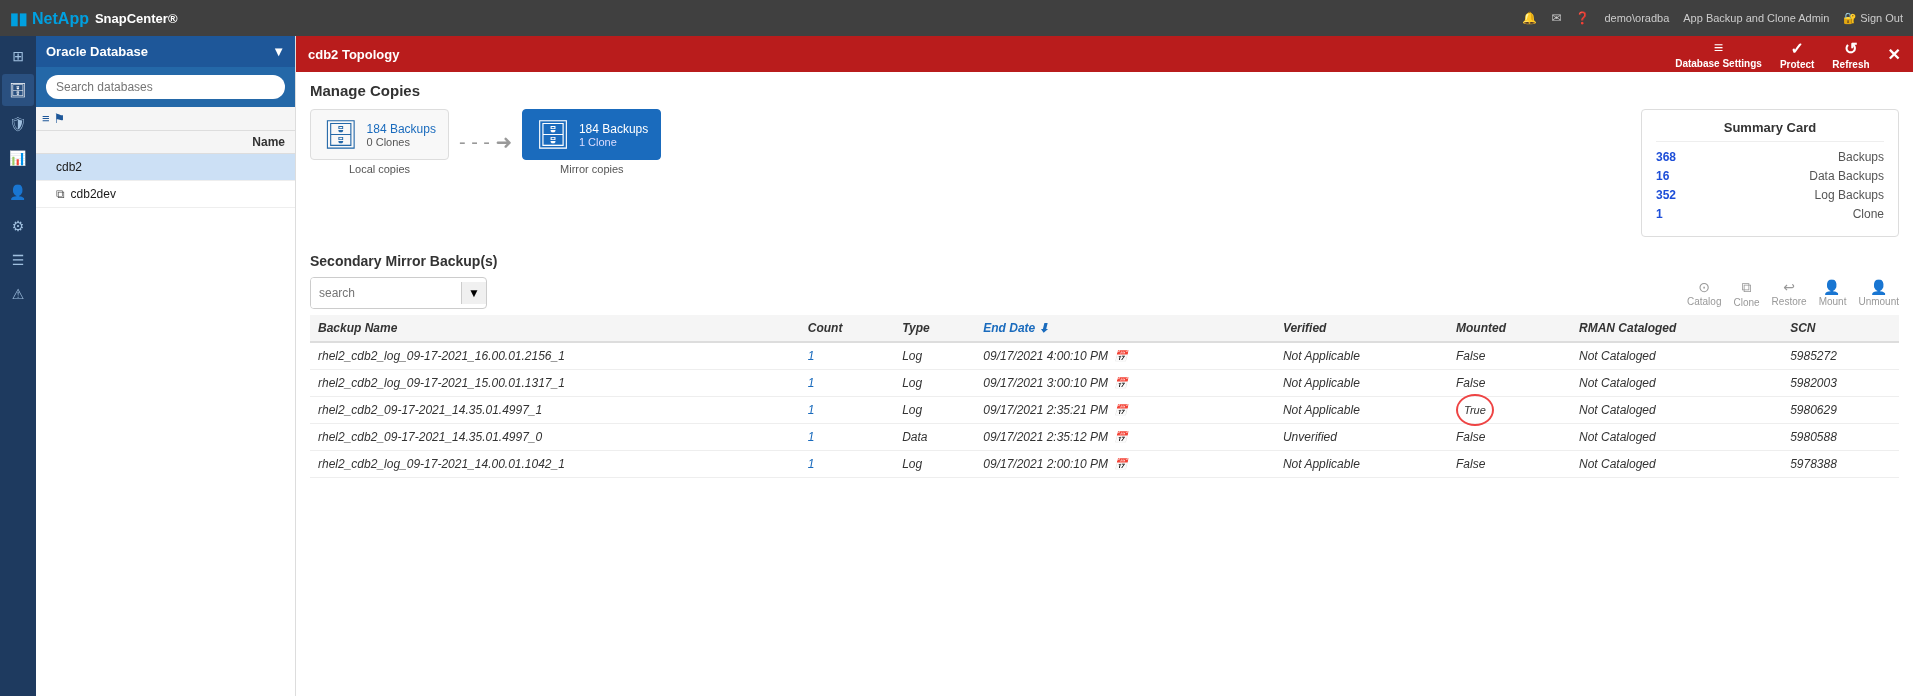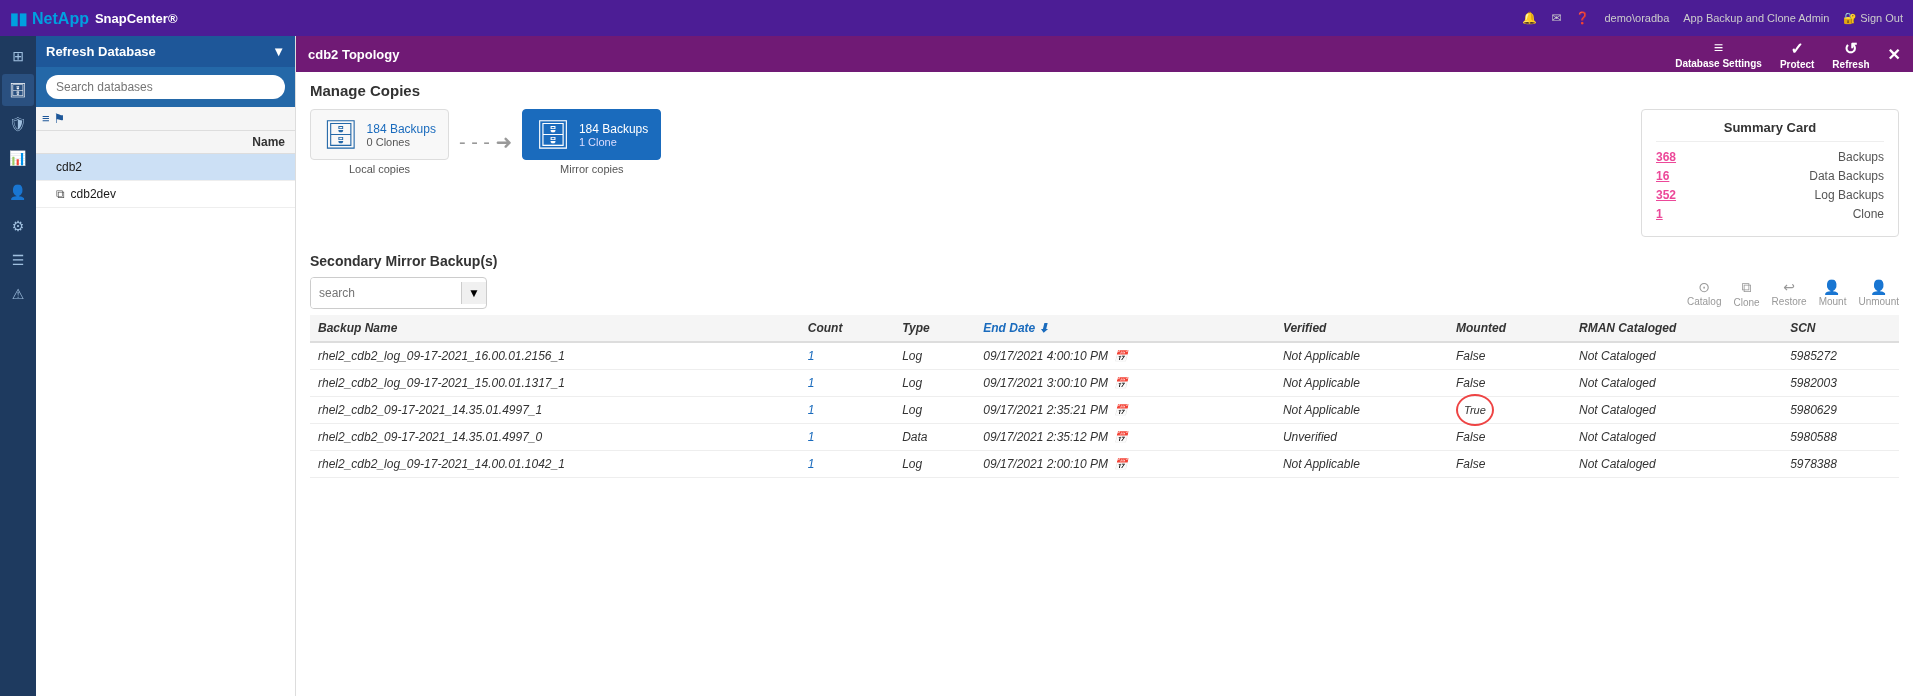--- a/index.html
+++ b/index.html
@@ -1,20 +1,20 @@
 <!DOCTYPE html>
 <html><head>
   <meta charset="utf-8">
   <style>
     * { box-sizing: border-box; margin: 0; padding: 0; }
     body { font-family: Arial, sans-serif; font-size: 12px; background: #f0f0f0; overflow: hidden; }
 
     
     .topbar {
-      background: #4c1d95;
+      background: #404040;
       height: 36px;
       display: flex;
       align-items: center;
       padding: 0 10px;
       color: #fff;
       justify-content: space-between;
     }
     .topbar-left { display: flex; align-items: center; gap: 8px; }
     .topbar-logo { display: flex; align-items: center; gap: 6px; font-size: 13px; font-weight: bold; }
     .netapp-icon { color: #00a0e0; font-size: 16px; }
@@ -108,21 +108,21 @@
     .sidebar-item-icon { color: #555; font-size: 12px; }
 
     
     .content-area {
       flex: 1;
       display: flex;
       flex-direction: column;
       overflow: hidden;
     }
     .content-topbar {
-      background: #701a75;
+      background: #b91c1c;
       height: 36px;
       display: flex;
       align-items: center;
       padding: 0 12px;
       color: #fff;
       font-size: 13px;
       font-weight: bold;
       justify-content: space-between;
     }
     .content-topbar-right {
@@ -183,21 +183,21 @@
     
     .summary-card {
       width: 258px;
       border: 1px solid #ddd;
       border-radius: 4px;
       padding: 10px 14px;
       background: #fff;
     }
     .summary-card-title { font-size: 13px; font-weight: bold; color: #333; text-align: center; margin-bottom: 8px; border-bottom: 1px solid #eee; padding-bottom: 6px; }
     .summary-row { display: flex; justify-content: space-between; align-items: center; margin-bottom: 5px; font-size: 12px; }
-    .summary-num { color: #ec4899; font-weight: bold; text-decoration: underline; }
+    .summary-num { color: #1d4ed8; font-weight: bold; }
     .summary-label { color: #555; }
 
     
     .secondary-section { margin-top: 8px; }
     .secondary-title { font-size: 14px; font-weight: bold; color: #333; margin-bottom: 8px; }
     .table-toolbar { display: flex; align-items: center; justify-content: space-between; margin-bottom: 6px; }
     .search-box { display: flex; align-items: center; border: 1px solid #ccc; border-radius: 4px; overflow: hidden; }
     .search-box input { border: none; padding: 8px 8px; font-size: 12px; outline: none; width: 150px; }
     .search-box-filter { padding: 4px 6px; background: #f0f0f0; cursor: pointer; border-left: 1px solid #ccc; }
 
@@ -255,21 +255,21 @@
     <div class="icon-nav-item">🛡</div>
     <div class="icon-nav-item">📊</div>
     <div class="icon-nav-item">👤</div>
     <div class="icon-nav-item">⚙</div>
     <div class="icon-nav-item">☰</div>
     <div class="icon-nav-item">⚠</div>
   </div>
 
   <div class="sidebar">
     <div class="sidebar-header">
-      <span>Refresh Database</span>
+      <span>Oracle Database</span>
       <span class="sidebar-header-arrow">▼</span>
     </div>
     <div class="sidebar-search">
       <input type="text" placeholder="Search databases" style="">
     </div>
     <div class="sidebar-toolbar">
       <span class="sidebar-toolbar-icon">≡</span>
       <span class="sidebar-toolbar-icon">⚑</span>
     </div>
     <div class="sidebar-col-header">Name</div>

